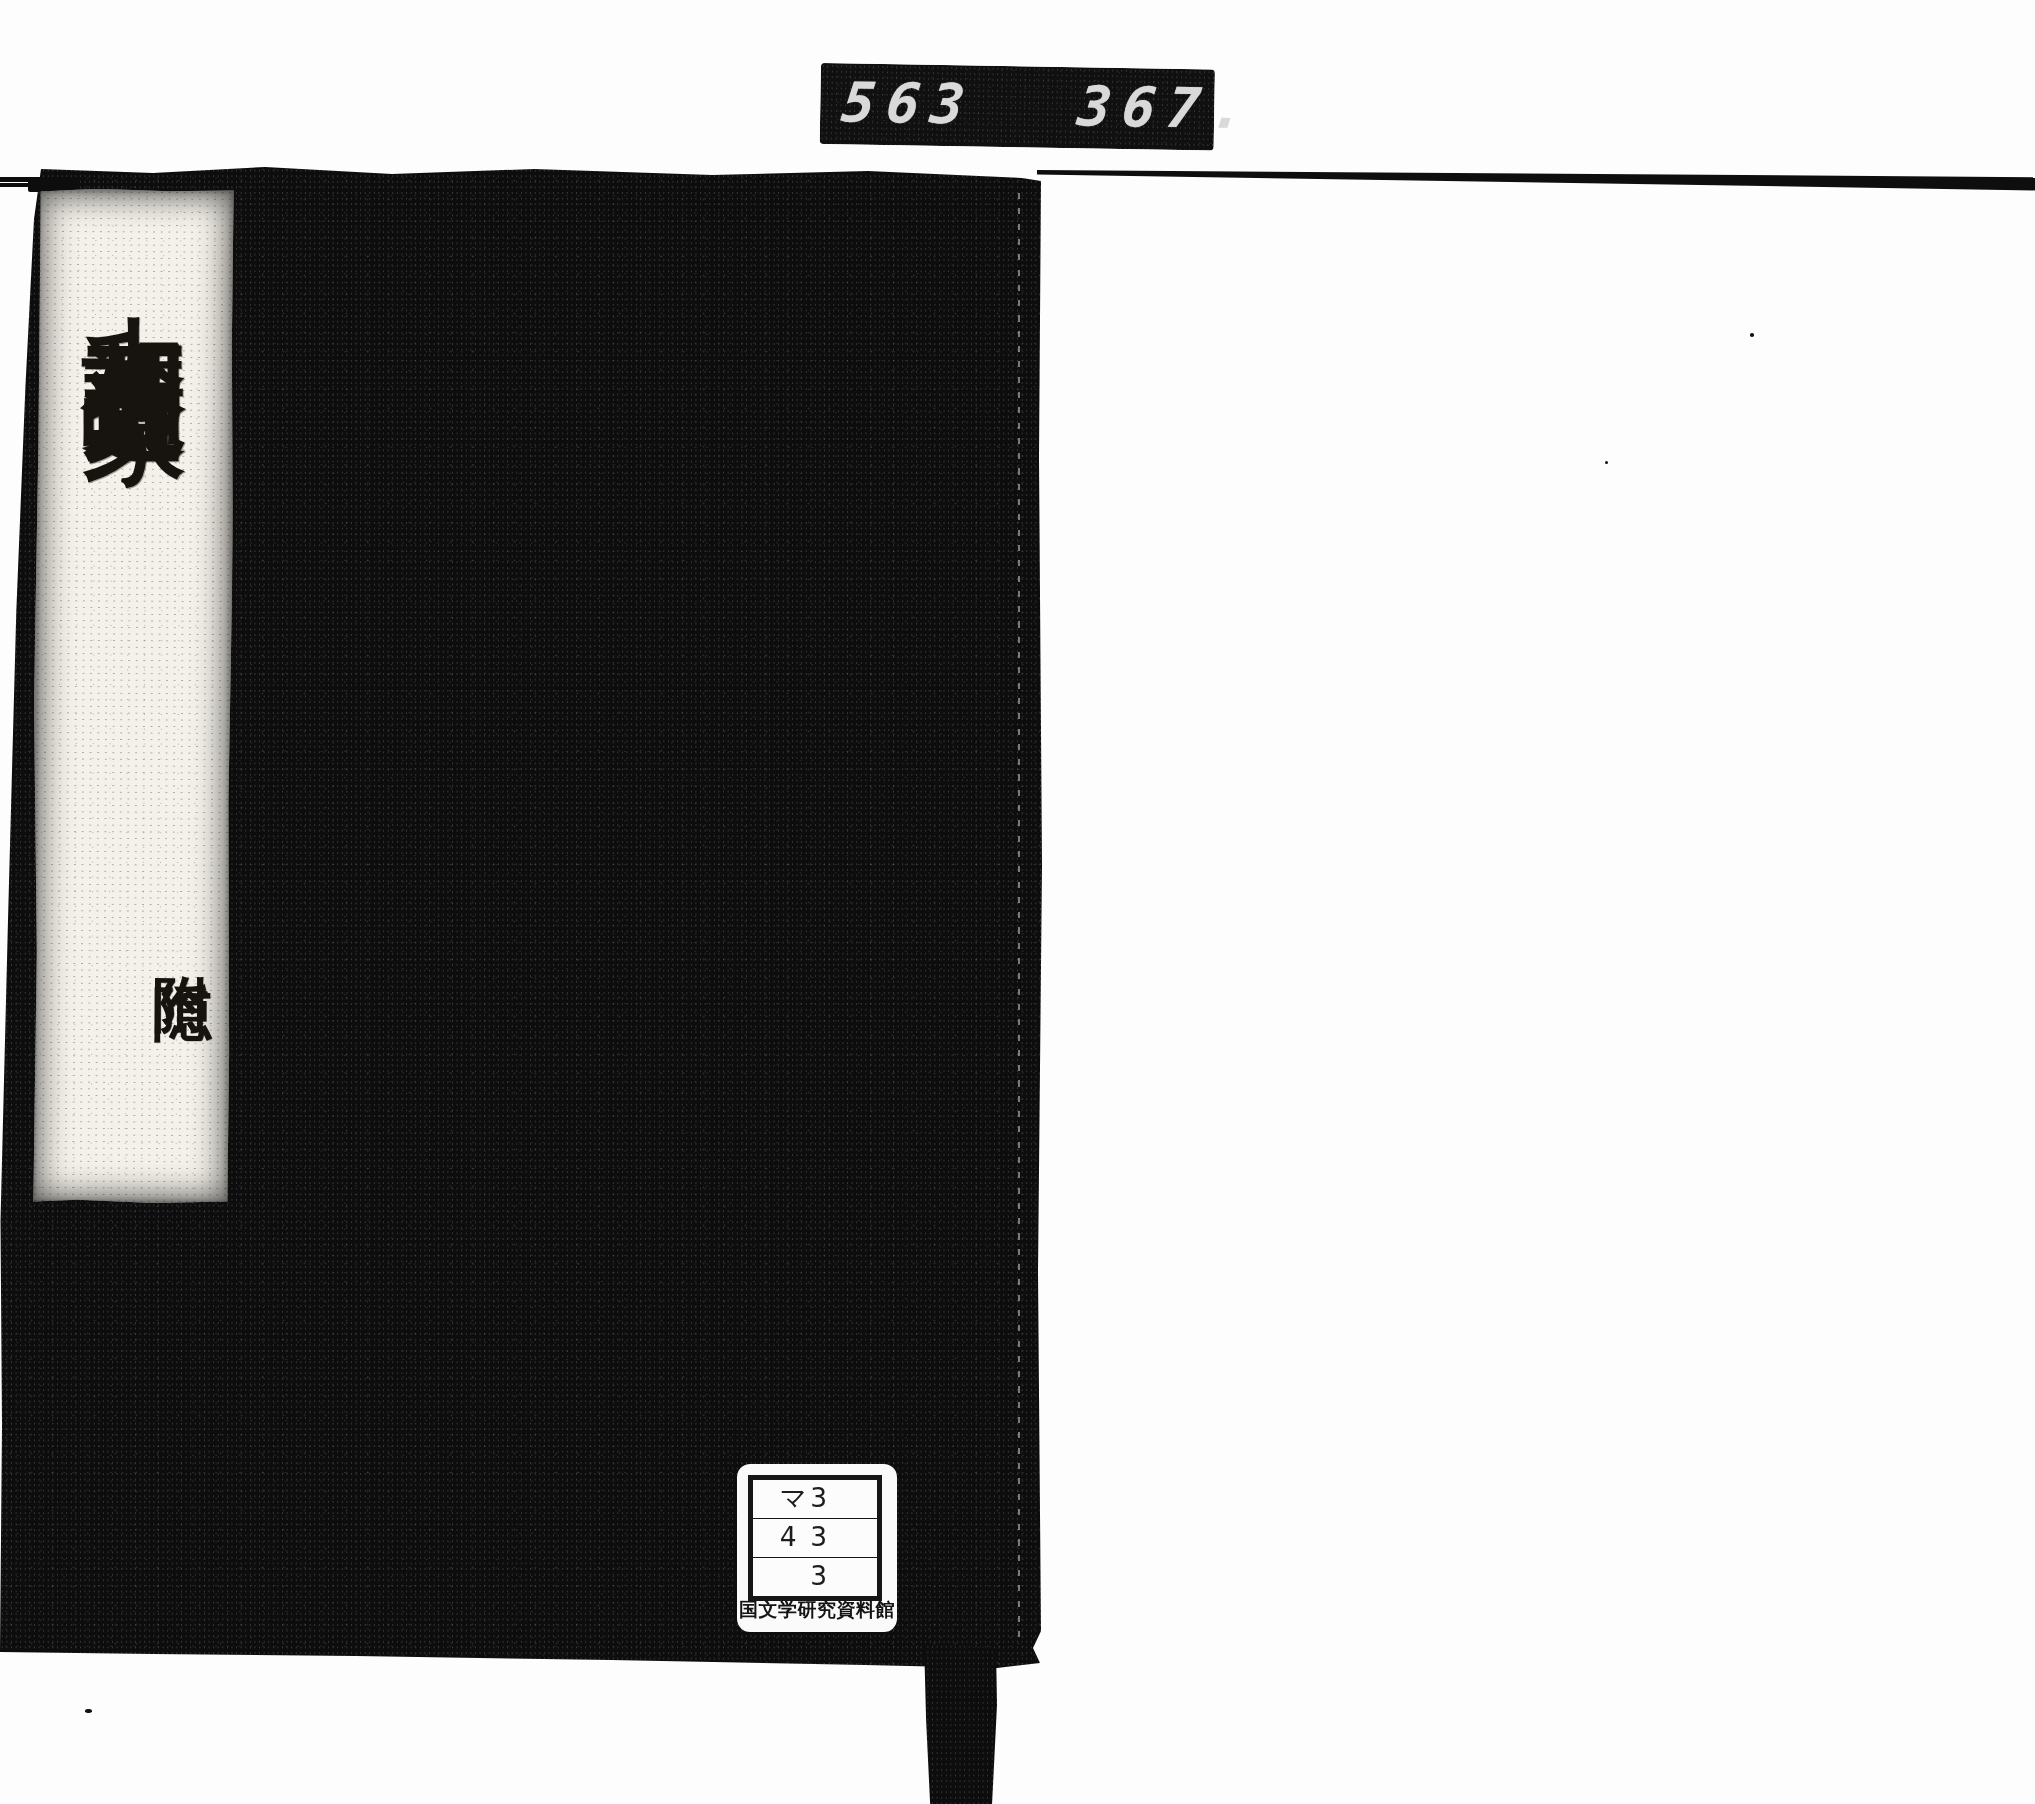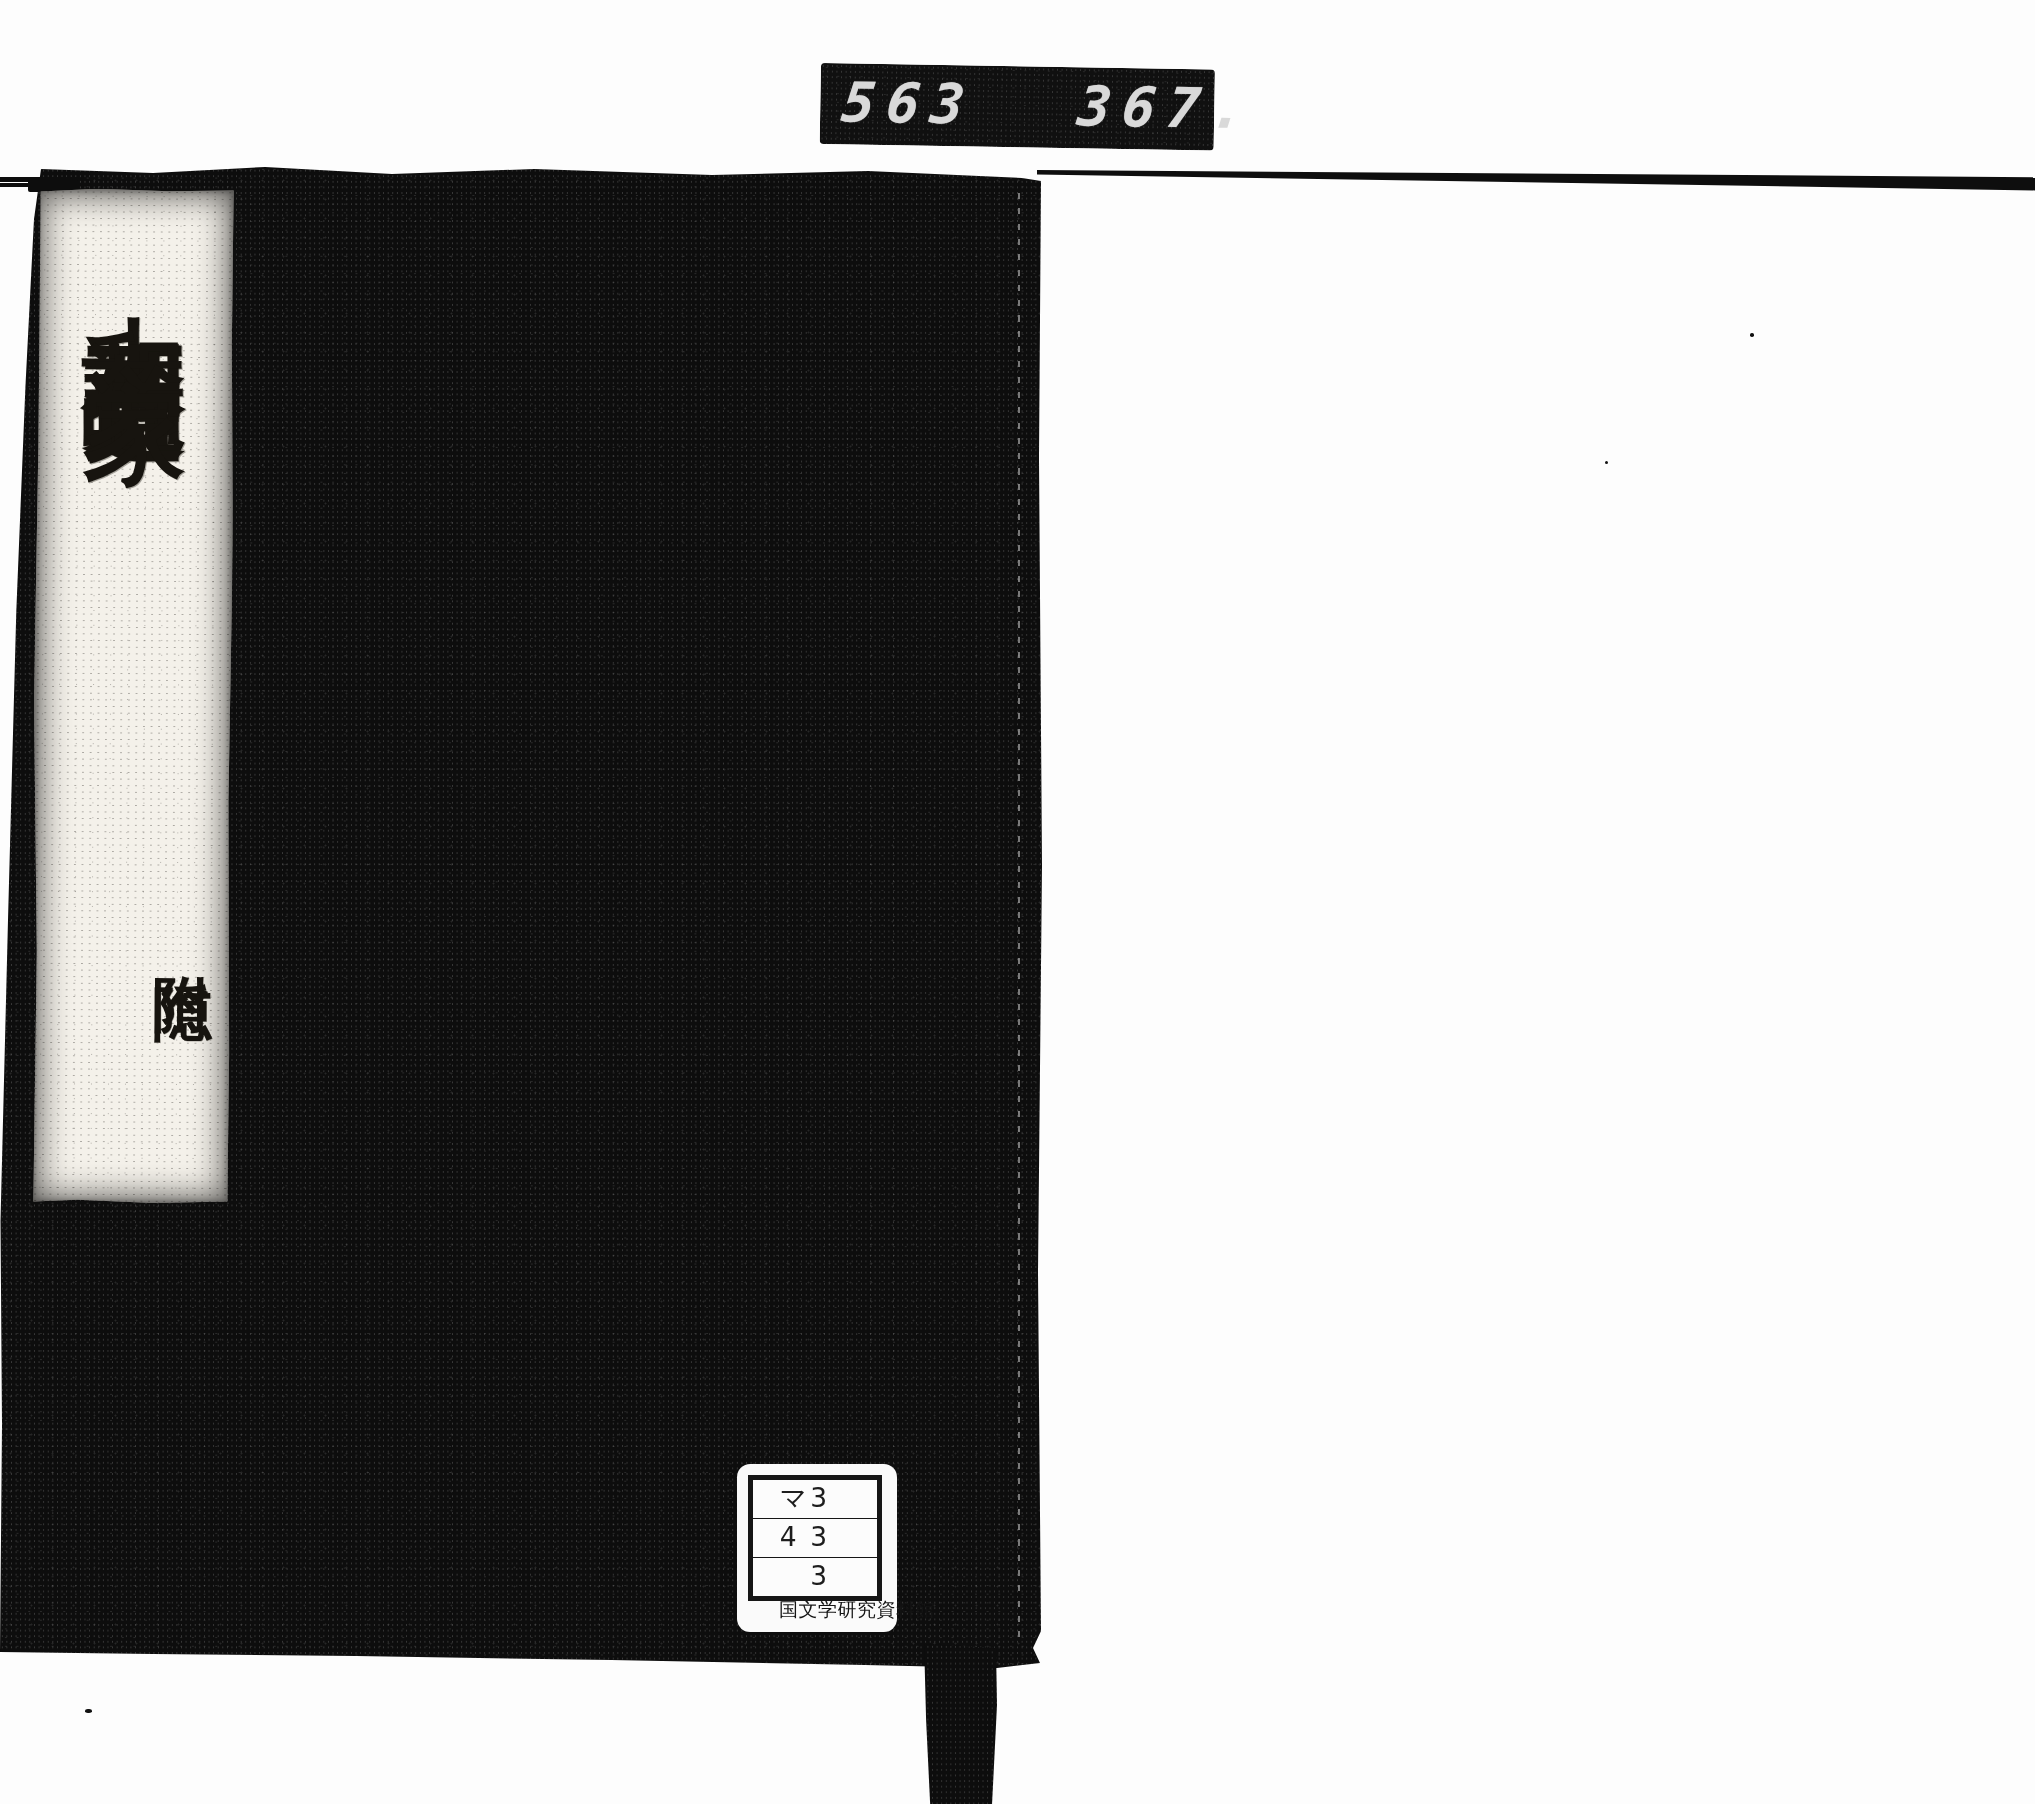--- a/index.html
+++ b/index.html
@@ -121,24 +121,24 @@
   }
   .call-row:last-child{border-bottom:none;}
   .call-row .c1,.call-row .c2{
     position:absolute;top:50%;transform:translateY(-52%);
     font-family:"DejaVu Sans",sans-serif;font-size:26.5px;font-weight:500;
     color:#1d1d1d;line-height:1;
   }
   .call-row .c1{left:26.5px;}
   .call-row .c2{left:57px;}
   .label-caption{
-    position:absolute;left:16px;top:133px;width:100%;
+    position:absolute;left:0;top:133px;width:100%;
     text-align:center;
-    font-family:"DejaVu Sans",sans-serif;font-size:19px;font-weight:400;
-    letter-spacing:0.5px;color:#141414;white-space:nowrap;padding-left:24px;
+    font-family:"DejaVu Sans",sans-serif;font-size:19px;font-weight:700;
+    letter-spacing:0.5px;color:#141414;white-space:nowrap;
   }
   
   .speck{position:absolute;background:#111;border-radius:50%;z-index:1;}
   .sp1{left:1750px;top:333px;width:3.6px;height:3.6px;}
   .sp2{left:85px;top:1709px;width:7.1px;height:4.1px;border-radius:40%;}
   .sp3{left:1605px;top:461px;width:3.1px;height:3.1px;}
 </style>
 </head>
 <body>
 

